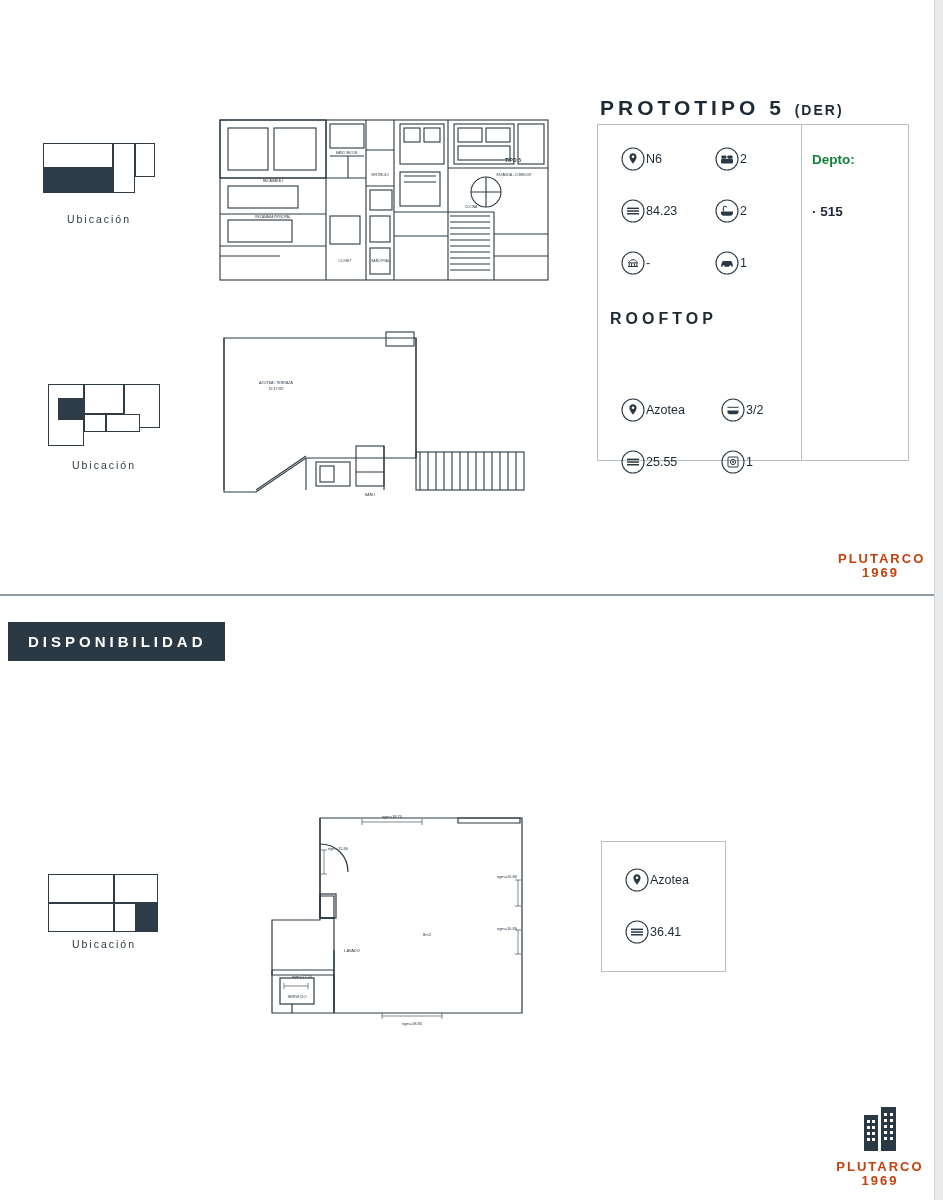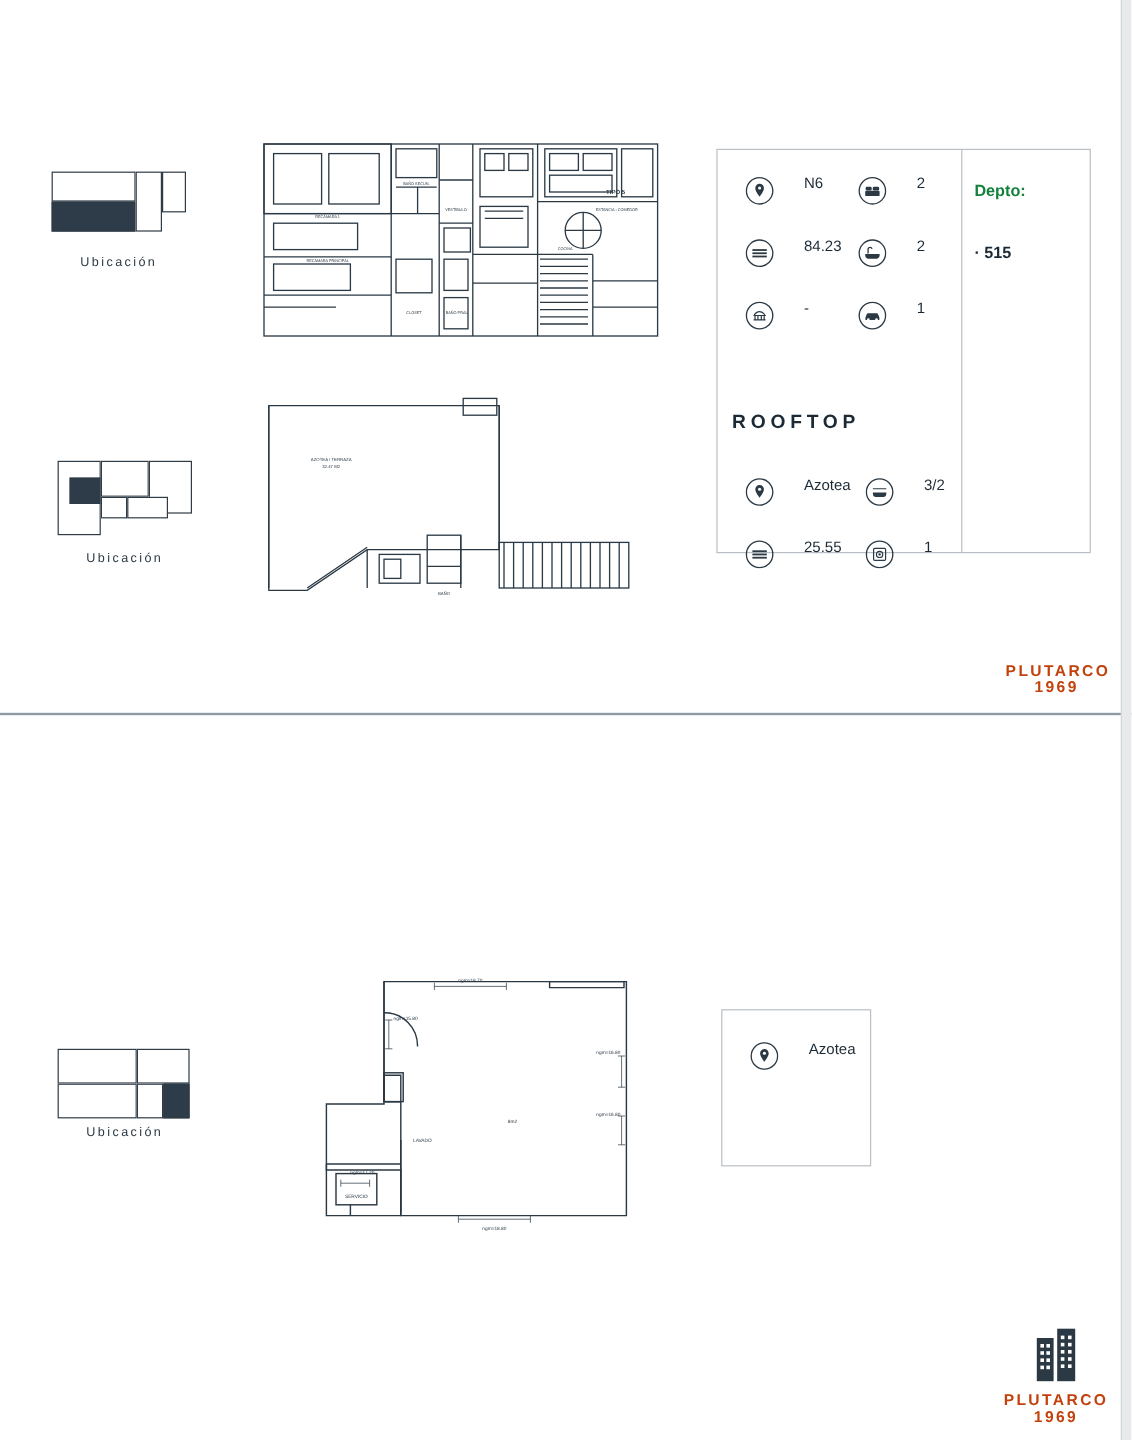--- a/index.html
+++ b/index.html
@@ -68,22 +68,22 @@
     width: 1px;
     background: #b9bfc4;
   }
   .spec-row {
     display: flex;
     align-items: center;
     height: 52px;
   }
   .spec-cell {
     display: flex;
-    align-items: flex-start;
-    gap: 24px;
+    align-items: center;
+    gap: 0;
     width: 100px;
     padding-left: 22px;
   }
   .spec-cell.narrow { width: 94px; padding-left: 16px; }
   .spec-val {
     font-size: 12.5px;
     color: #1c2a35;
   }
   .ico {
     width: 26px; height: 26px;
@@ -159,20 +159,24 @@
     fill: #2b3944;
   }
 </style>
 </head>
 <body>
 
 <div class="page">
 
   <div class="panel-top">
 
+    <div class="title" style="left:600px; top:96px;">
+      <span>PROTOTIPO 5</span>
+      <span class="suffix">(DER)</span>
+    </div>
 
     <div class="specbox" style="left:597px; top:124px; width:312px; height:337px;">
       <div class="spec-col-div" style="left:203px;"></div>
 
       <div class="spec-row" style="margin-top:8px;">
         <div class="spec-cell">
           <span class="ico">
             <svg width="24" height="24" viewBox="0 0 24 24">
               <circle cx="12" cy="12" r="11" fill="none" stroke="#2b3944" stroke-width="1.1"></circle>
               <path d="M12 6.2c-2 0-3.6 1.6-3.6 3.6 0 2.7 3.6 7 3.6 7s3.6-4.3 3.6-7c0-2-1.6-3.6-3.6-3.6z" fill="#2b3944"></path>
@@ -241,21 +245,21 @@
               <circle cx="12" cy="12" r="11" fill="none" stroke="#2b3944" stroke-width="1.1"></circle>
               <path d="M6.2 13.6l1-2.6c.2-.6.8-1 1.4-1h6.8c.6 0 1.2.4 1.4 1l1 2.6v2.1H6.2z" fill="#2b3944"></path>
               <circle cx="8.6" cy="15.4" r="1.1" fill="#ffffff"></circle>
               <circle cx="15.4" cy="15.4" r="1.1" fill="#ffffff"></circle>
             </svg>
           </span>
           <span class="spec-val">1</span>
         </div>
       </div>
 
-      <div style="position:absolute; left:12px; top:185px;margin-top:34px;">
+      <div style="position:absolute; left:12px; top:185px;">
         <span class="section-title" style="position:static;">ROOFTOP</span>
       </div>
 
       <div class="spec-row" style="margin-top:95px;">
         <div class="spec-cell">
           <span class="ico">
             <svg width="24" height="24" viewBox="0 0 24 24">
               <circle cx="12" cy="12" r="11" fill="none" stroke="#2b3944" stroke-width="1.1"></circle>
               <path d="M12 6.2c-2 0-3.6 1.6-3.6 3.6 0 2.7 3.6 7 3.6 7s3.6-4.3 3.6-7c0-2-1.6-3.6-3.6-3.6z" fill="#2b3944"></path>
               <circle cx="12" cy="9.7" r="1.3" fill="#ffffff"></circle>
@@ -393,32 +397,48 @@
     </div>
 
     <div class="brand" style="left:838px; top:552px; width:85px;">
       <div class="b1">PLUTARCO</div>
       <div class="b2">1969</div>
     </div>
   </div>
 
   <div class="panel-bottom">
 
+    <div class="avail-tag" style="left:8px; top:24px;">
+      <span>DISPONIBILIDAD</span>
+    </div>
 
     <div class="specbox" style="left:601px; top:243px; width:125px; height:131px;">
       <div class="spec-row" style="margin-top:12px;">
         <div class="spec-cell">
           <span class="ico">
             <svg width="24" height="24" viewBox="0 0 24 24">
               <circle cx="12" cy="12" r="11" fill="none" stroke="#2b3944" stroke-width="1.1"></circle>
               <path d="M12 6.2c-2 0-3.6 1.6-3.6 3.6 0 2.7 3.6 7 3.6 7s3.6-4.3 3.6-7c0-2-1.6-3.6-3.6-3.6z" fill="#2b3944"></path>
               <circle cx="12" cy="9.7" r="1.3" fill="#ffffff"></circle>
             </svg>
           </span>
           <span class="spec-val">Azotea</span>
+        </div>
+      </div>
+      <div class="spec-row">
+        <div class="spec-cell">
+          <span class="ico">
+            <svg width="24" height="24" viewBox="0 0 24 24">
+              <circle cx="12" cy="12" r="11" fill="none" stroke="#2b3944" stroke-width="1.1"></circle>
+              <rect x="6" y="8.6" width="12" height="1.5" fill="#2b3944"></rect>
+              <rect x="6" y="11.3" width="12" height="1.5" fill="#2b3944"></rect>
+              <rect x="6" y="14" width="12" height="1.5" fill="#2b3944"></rect>
+            </svg>
+          </span>
+          <span class="spec-val">36.41</span>
         </div>
       </div>
     </div>
 
     <div class="loc-thumb" style="left:48px; top:276px; width:110px; height:58px;">
       <div class="cell" style="left:0; top:0; width:66px; height:29px;"></div>
       <div class="cell" style="left:0; top:29px; width:66px; height:29px;"></div>
       <div class="cell" style="left:66px; top:0; width:44px; height:29px;"></div>
       <div class="cell" style="left:66px; top:29px; width:22px; height:29px;"></div>
       <div class="cell fill" style="left:88px; top:29px; width:22px; height:29px;"></div>

